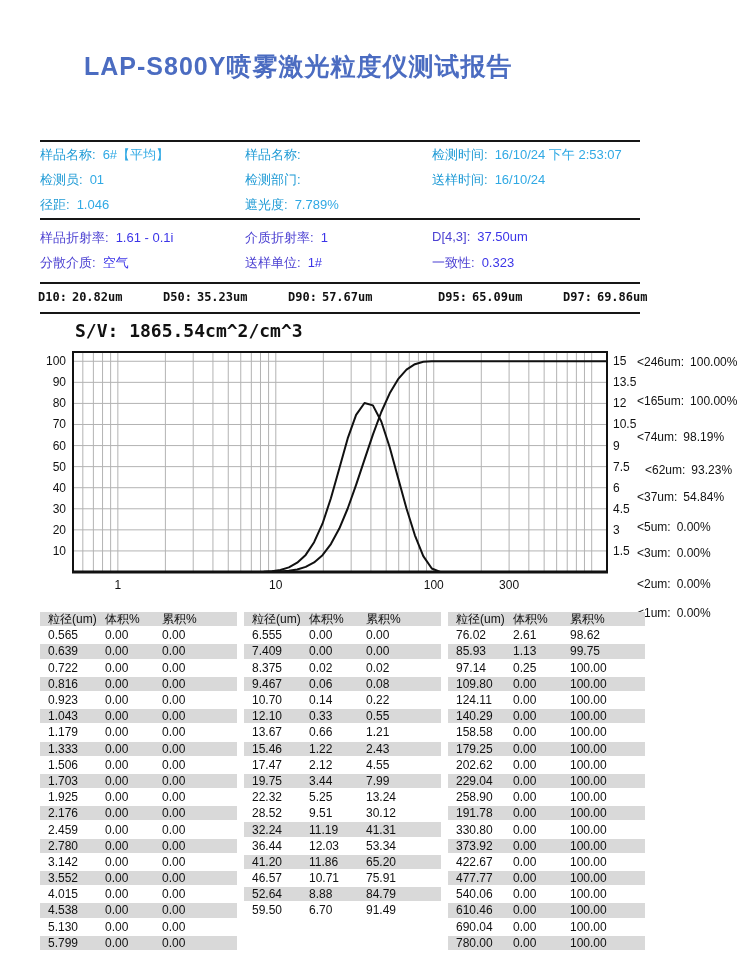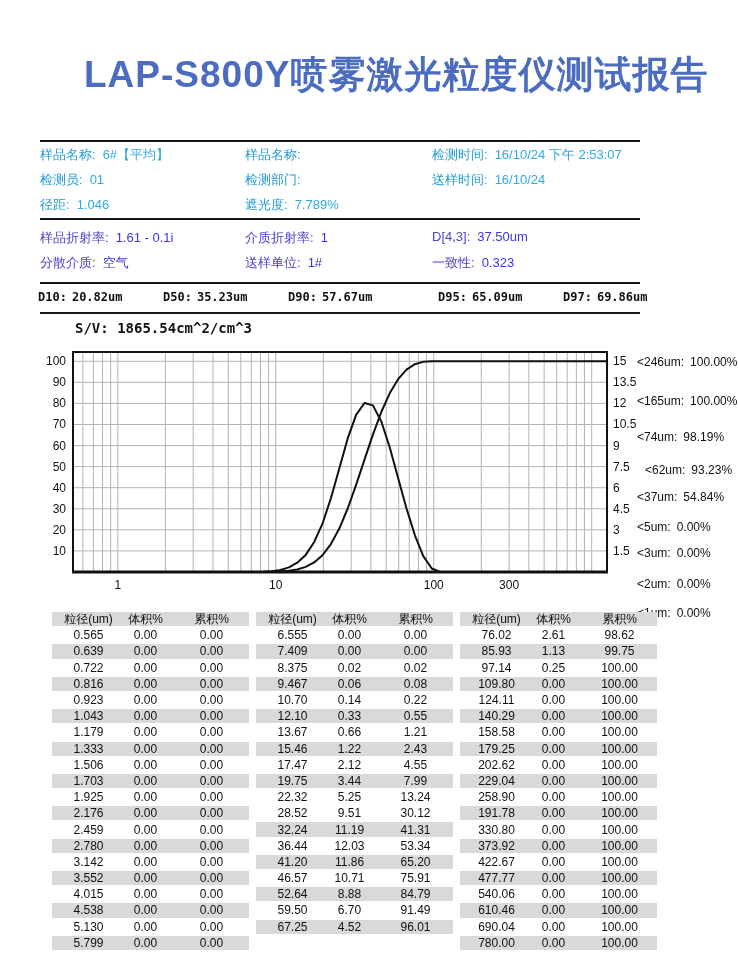--- a/index.html
+++ b/index.html
@@ -1,36 +1,36 @@
 <!DOCTYPE html>
 <html><head>
 <meta charset="utf-8">
 <style>
   html,body{margin:0;padding:0;background:#fff;}
   body{width:738px;height:971px;position:relative;overflow:hidden;
        font-family:"Liberation Sans","DejaVu Sans",sans-serif;color:#111;}
   .abs{position:absolute;white-space:nowrap;}
-  #report-title{left:84px;top:50px;font-size:37px;font-weight:bold;
+  #report-title{left:84px;top:50px;font-size:25px;font-weight:bold;
        color:#4b6cc1;letter-spacing:1px;}
   .rule{position:absolute;left:40px;width:600px;height:2px;background:#161616;}
   .info-cell{position:absolute;font-size:13px;white-space:nowrap;}
   .lbl1{color:#1e9ad5;} .val1{color:#30a9e4;margin-left:7px;}
   .lbl2{color:#4c41d2;} .val2{color:#3c35e8;margin-left:7px;}
   .dcell{position:absolute;font-family:"DejaVu Sans Mono",monospace;
        font-size:12px;font-weight:bold;white-space:nowrap;}
   .dval{margin-left:5px;font-weight:bold;}
   #sv-label{left:75px;top:320px;font-family:"DejaVu Sans Mono",monospace;
-       font-size:14px;font-weight:bold;}
+       font-size:18px;font-weight:bold;}
   #chart-wrap{position:absolute;left:0;top:338px;width:738px;height:300px;}
   #chart-svg{position:absolute;left:0;top:0;}
   #chart-svg text{font-family:"Liberation Sans","DejaVu Sans",sans-serif;
        font-size:12px;fill:#111;}
   .annot{position:absolute;left:637px;font-size:12px;white-space:nowrap;}
   .annot .av{margin-left:6px;}
-  #ptable{position:absolute;left:52px;top:612px;width:660px;height:345px;text-align:center;}
+  #ptable{position:absolute;left:40px;top:612px;width:660px;height:345px;}
   .tgroup{position:absolute;top:0;width:197px;}
   .trow{display:grid;grid-template-columns:57px 57px 75px;height:16.2px;
        box-sizing:border-box;border-bottom:2px solid #fff;padding-left:8px;
        align-items:center;font-size:12px;line-height:1;}
   .trow.alt,.trow.thead{background:#d9d9d9;}
   .trow span{white-space:nowrap;}
 </style>
 </head>
 <body>
 
@@ -356,25 +356,20 @@
       <div class="trow alt">
         <span>52.64</span>
         <span>8.88</span>
         <span>84.79</span>
       </div>
       <div class="trow">
         <span>59.50</span>
         <span>6.70</span>
         <span>91.49</span>
       </div>
-      <div class="trow alt">
-        <span>67.25</span>
-        <span>4.52</span>
-        <span>96.01</span>
-      </div>
     </div>
     <div class="tgroup" style="left: 408px;">
       <div class="trow thead">
         <span>粒径(um)</span>
         <span>体积%</span>
         <span>累积%</span>
       </div>
       <div class="trow">
         <span>76.02</span>
         <span>2.61</span>

